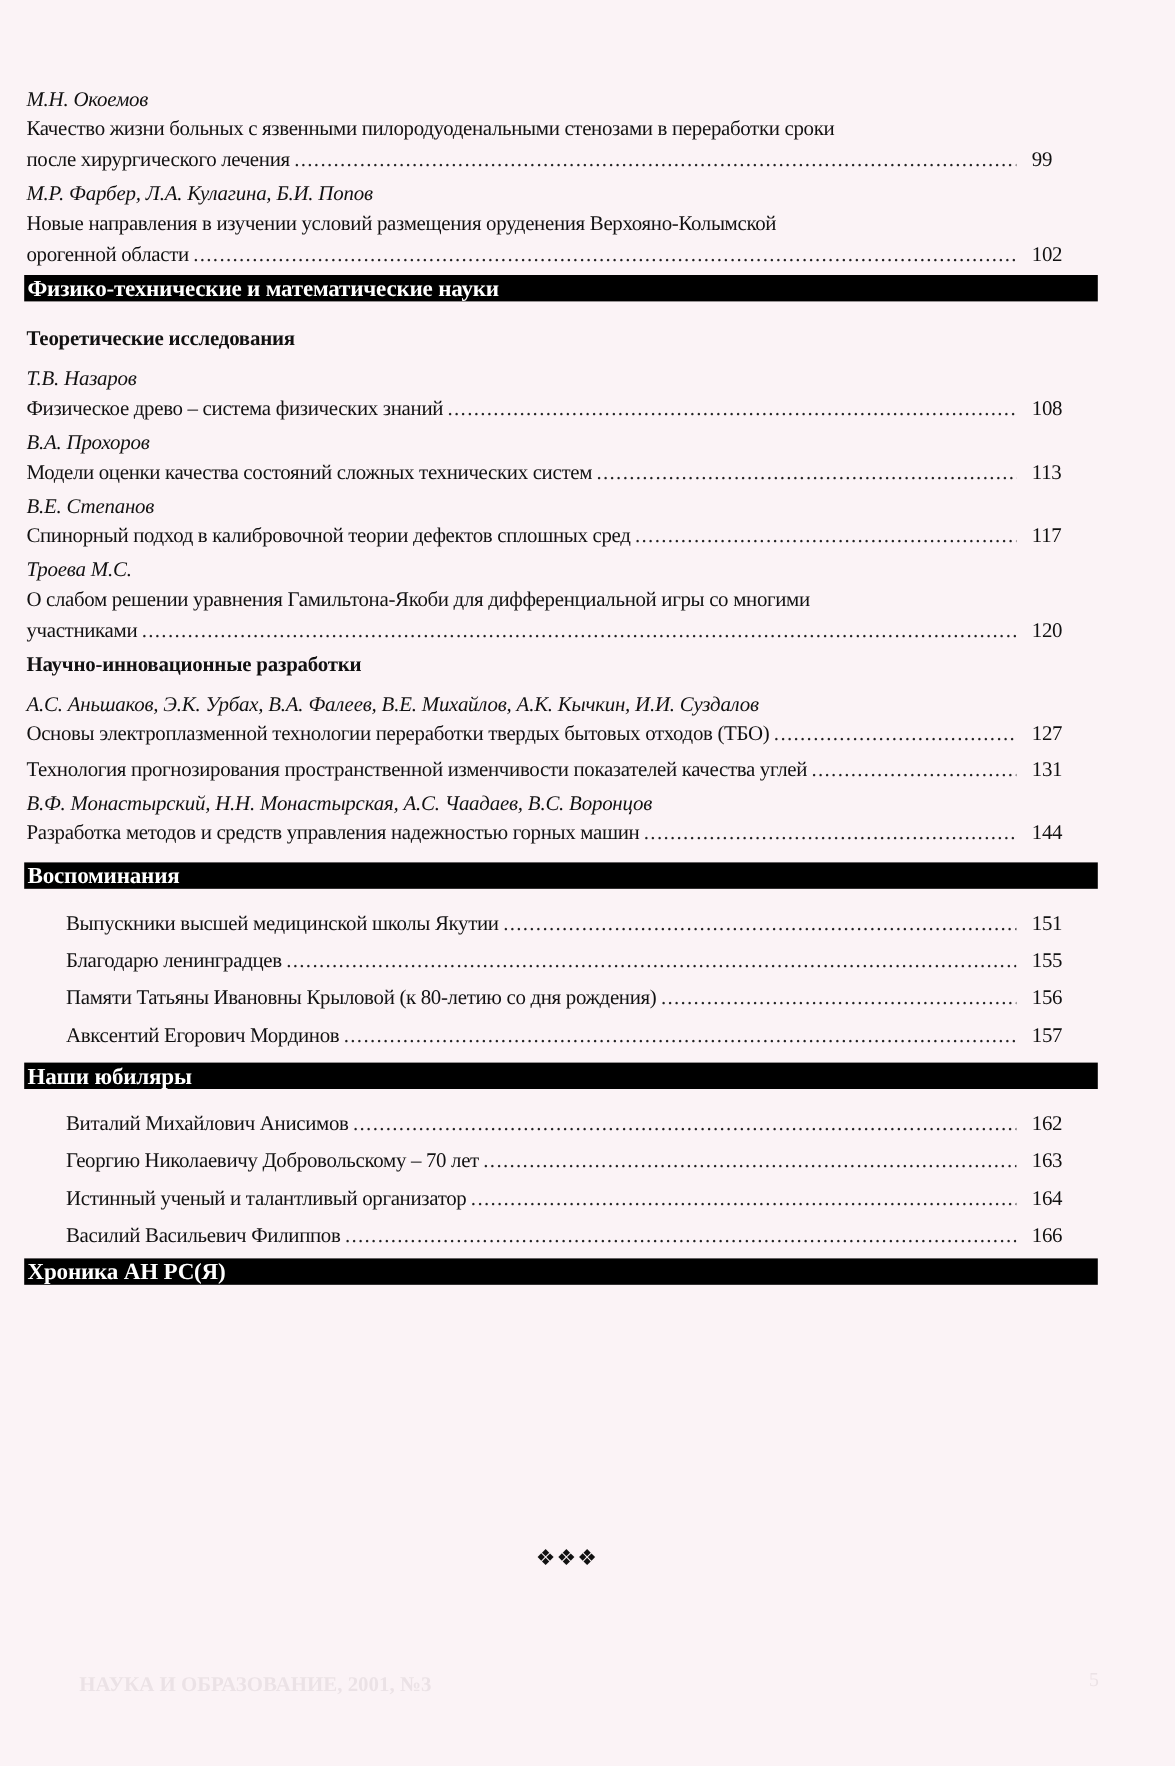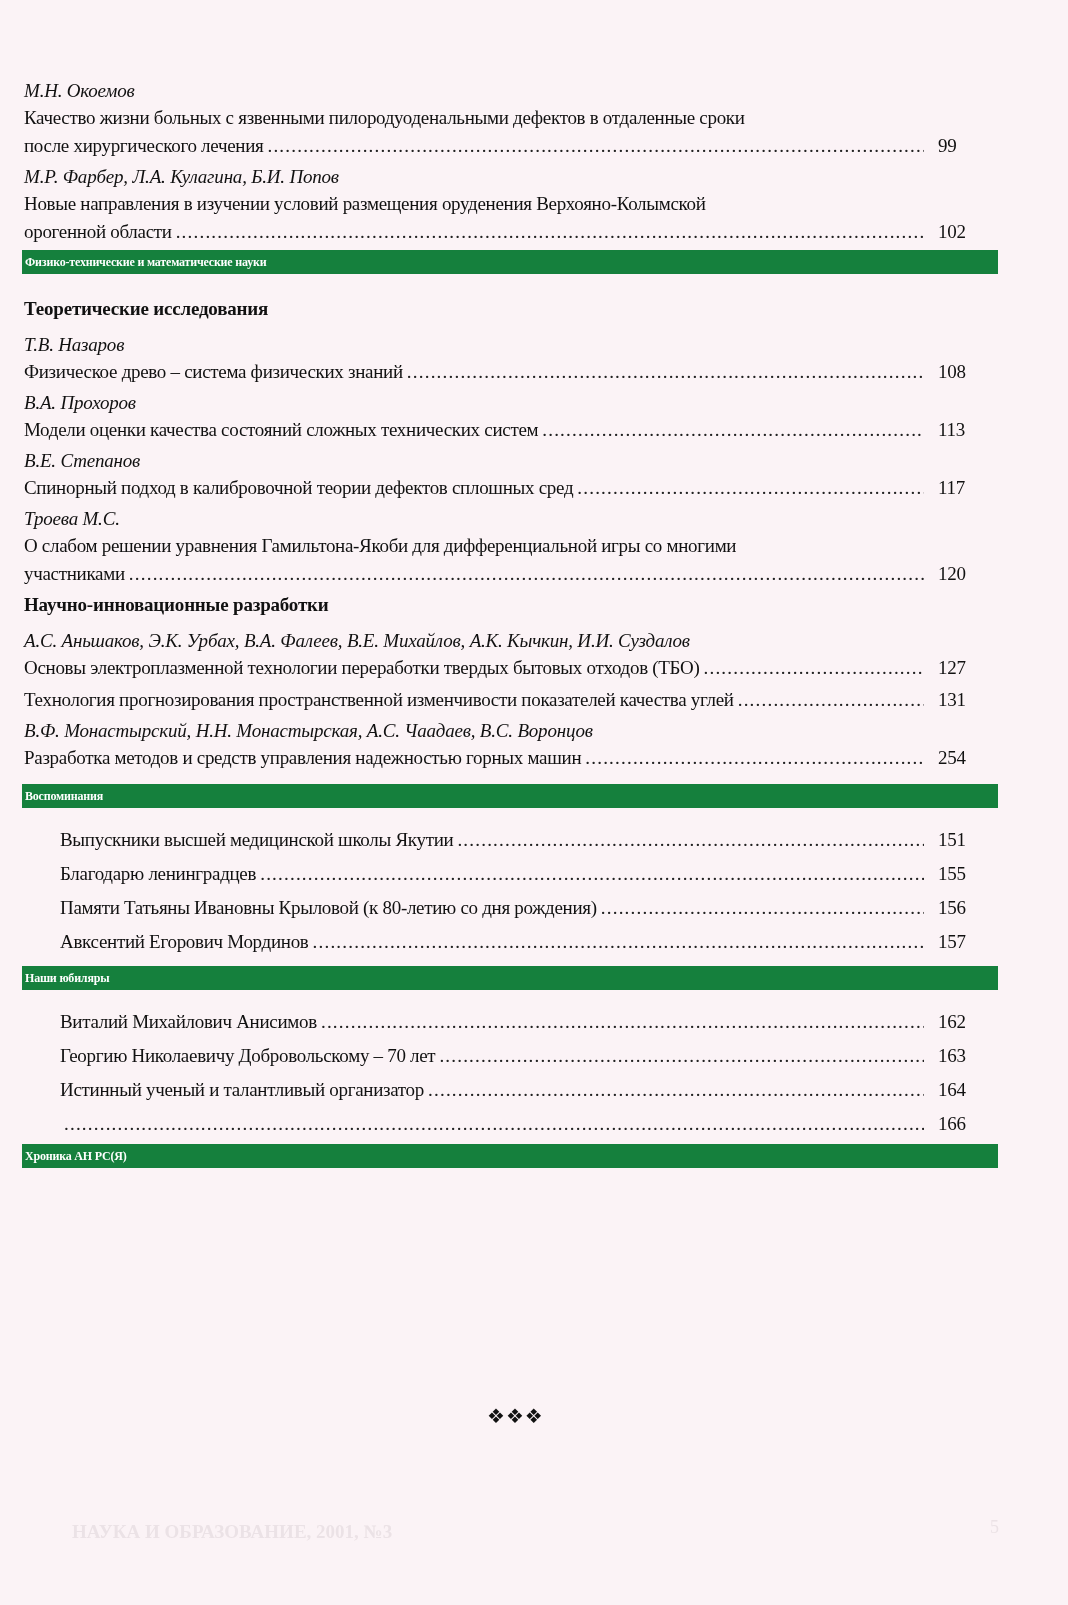--- a/index.html
+++ b/index.html
@@ -72,24 +72,24 @@
     .entry-last .pg {
       width: 60px;
       text-align: left;
       flex: 0 0 auto;
       padding-left: 10px;
     }
     .entry-block {
       margin-bottom: 4px;
     }
     .section-bar {
-      background: #15803d;
+      background: #000000;
       color: #fff;
       font-weight: bold;
-      font-size: 12px;
+      font-size: 21px;
       line-height: 24px;
       height: 24px;
       padding-left: 3px;
       width: 973px;
       letter-spacing: -0.2px;
       margin-top: 10px;
     }
     .subsection {
       font-weight: bold;
       font-size: 19px;
@@ -137,21 +137,21 @@
   </style>
 </head>
 <body>
 
 <div class="page">
 
   <div class="toc">
 
     <div class="entry-block">
       <div class="author">М.Н. Окоемов</div>
-      <div class="title-line">Качество жизни больных с язвенными пилородуоденальными дефектов в отдаленные сроки</div>
+      <div class="title-line">Качество жизни больных с язвенными пилородуоденальными стенозами в переработки сроки</div>
       <div class="entry-last">
         <span class="t">после хирургического лечения</span>
         <span class="dots"></span>
         <span class="pg">99</span>
       </div>
     </div>
 
     <div class="entry-block">
       <div class="author">М.Р. Фарбер, Л.А. Кулагина, Б.И. Попов</div>
       <div class="title-line">Новые направления в изучении условий размещения оруденения Верхояно-Колымской</div>
@@ -221,21 +221,21 @@
         <span class="pg">131</span>
       </div>
     </div>
 
 
     <div class="entry-block">
       <div class="author">В.Ф. Монастырский, Н.Н. Монастырская, А.С. Чаадаев, В.С. Воронцов</div>
       <div class="entry-last">
         <span class="t">Разработка методов и средств управления надежностью горных машин</span>
         <span class="dots"></span>
-        <span class="pg">254</span>
+        <span class="pg">144</span>
       </div>
     </div>
 
     <div class="section-bar" style="margin-top:12px;">Воспоминания</div>
     <div class="spacer-s"></div>
 
     <div class="entry-last plain-entry">
       <span class="t">Выпускники высшей медицинской школы Якутии</span>
       <span class="dots"></span>
       <span class="pg">151</span>
@@ -268,20 +268,21 @@
       <span class="t">Георгию Николаевичу Добровольскому – 70 лет</span>
       <span class="dots"></span>
       <span class="pg">163</span>
     </div>
     <div class="entry-last plain-entry">
       <span class="t">Истинный ученый и талантливый организатор</span>
       <span class="dots"></span>
       <span class="pg">164</span>
     </div>
     <div class="entry-last plain-entry">
+      <span class="t">Василий Васильевич Филиппов</span>
       <span class="dots"></span>
       <span class="pg">166</span>
     </div>
 
     <div class="section-bar" style="margin-top:4px;">Хроника АН РС(Я)</div>
   </div>
 
   <div class="ornament">❖❖❖</div>
 
   <div class="ghost ghost-footer">НАУКА И ОБРАЗОВАНИЕ, 2001, №3</div>

